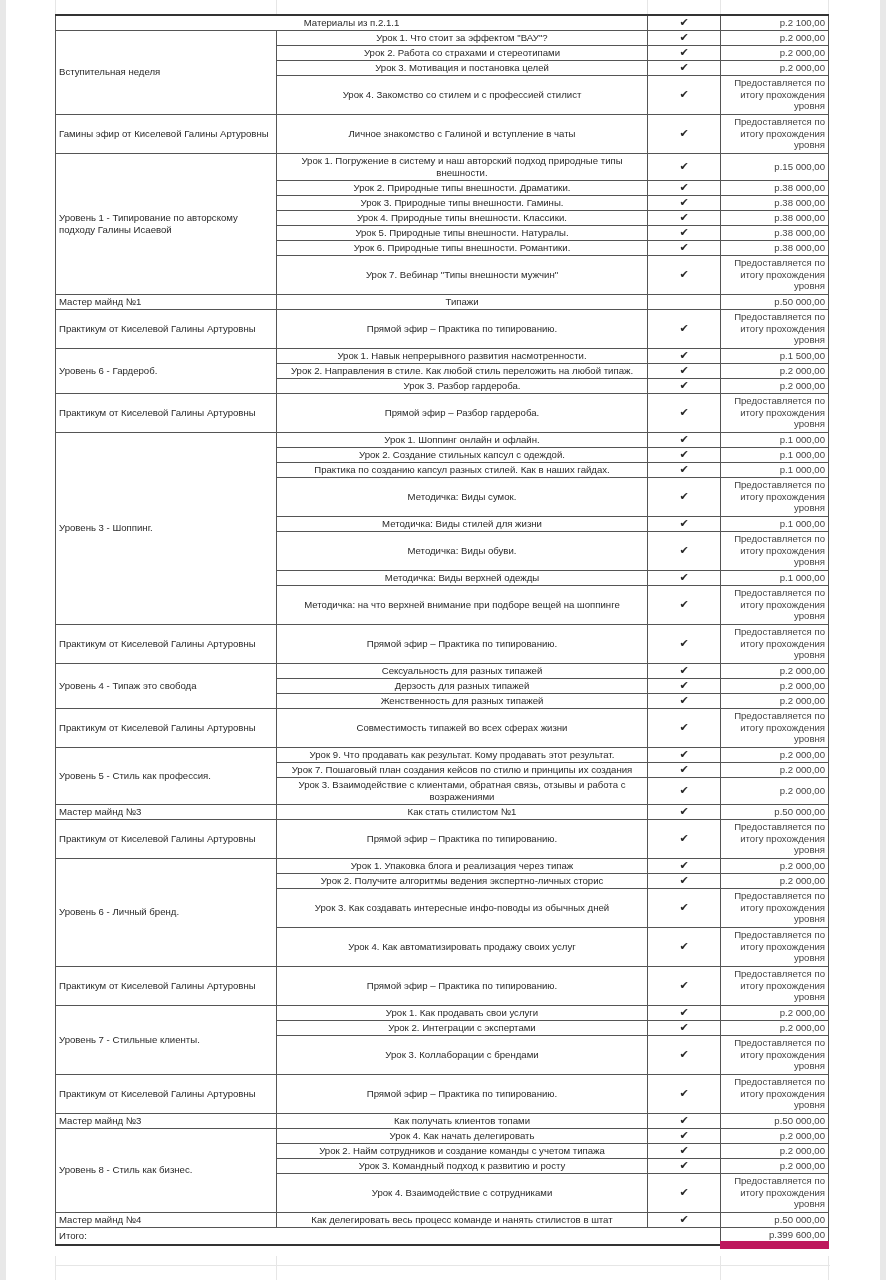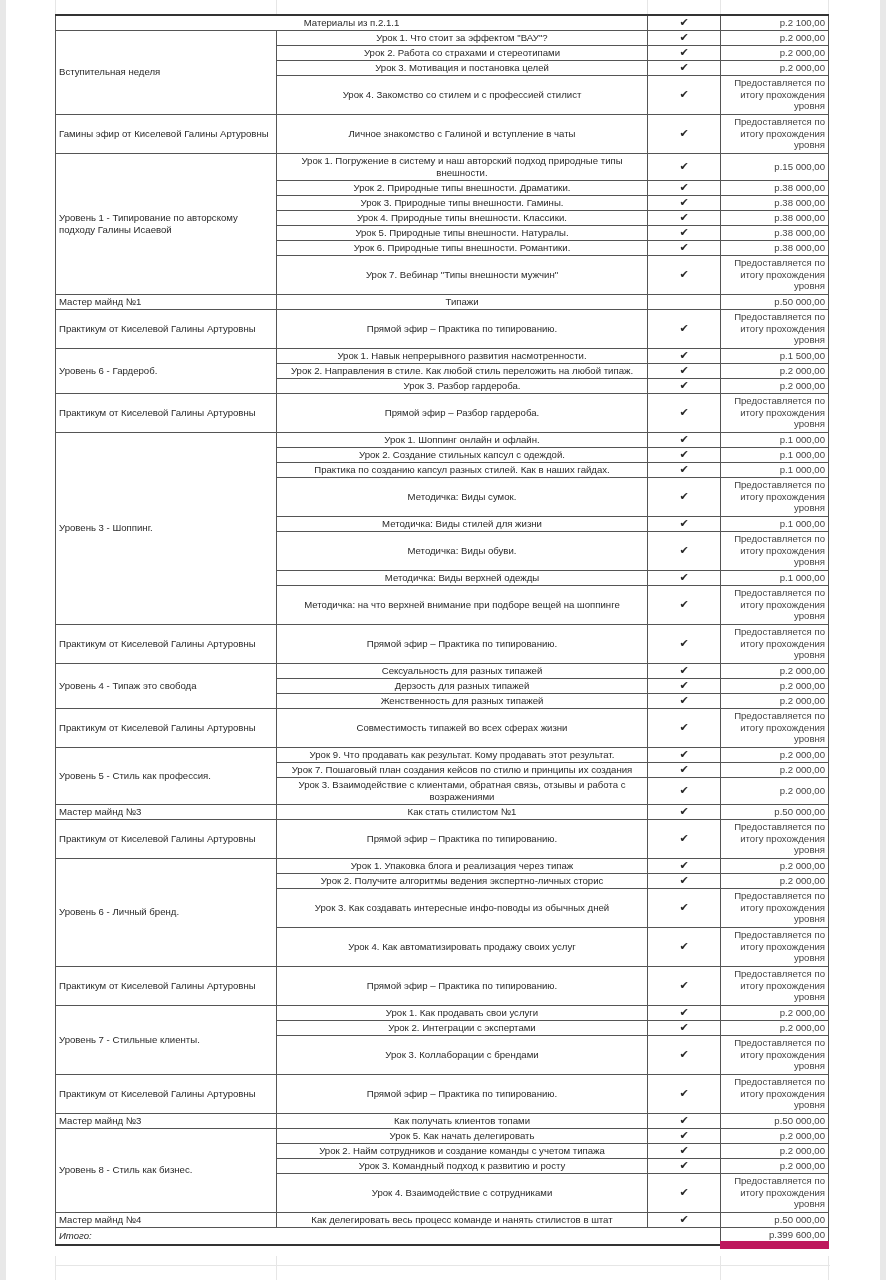--- a/index.html
+++ b/index.html
@@ -326,21 +326,21 @@
 
     <tr style="height:15px">
       <td class="c1">Мастер майнд №3</td>
       <td class="c2">Как получать клиентов топами</td>
       <td class="c3">✔</td>
       <td class="c4">р.50 000,00</td>
     </tr>
 
     <tr style="height:15px">
       <td class="c1" rowspan="4">Уровень 8 - Стиль как бизнес.</td>
-      <td class="c2">Урок 5. Как начать делегировать</td>
+      <td class="c2">Урок 4. Как начать делегировать</td>
       <td class="c3">✔</td>
       <td class="c4">р.2 000,00</td>
     </tr>
     <tr style="height:15px">
       <td class="c2">Урок 2. Найм сотрудников и создание команды с учетом типажа</td>
       <td class="c3">✔</td>
       <td class="c4">р.2 000,00</td>
     </tr>
     <tr style="height:15px">
       <td class="c2">Урок 3. Командный подход к развитию и росту</td>
@@ -354,21 +354,21 @@
     </tr>
 
     <tr style="height:15px">
       <td class="c1">Мастер майнд №4</td>
       <td class="c2">Как делегировать весь процесс команде и нанять стилистов в штат</td>
       <td class="c3">✔</td>
       <td class="c4">р.50 000,00</td>
     </tr>
 
     <tr style="height:15px">
-      <td class="c1" colspan="3" style="border-bottom:2px solid #333;font-style:italic;">Итого:</td>
+      <td class="c1" colspan="3" style="border-bottom:2px solid #333;">Итого:</td>
       <td class="c4" style="border-bottom:8px solid #be185d;">р.399 600,00</td>
     </tr>
   </tbody>
 </table>
 
 <div class="ghost-bottom" style="top:1265px"></div>
 <div class="ghost-vline" style="left:55px"></div>
 <div class="ghost-vline" style="left:276px"></div>
 <div class="ghost-vline" style="left:720px"></div>
 <div class="ghost-vline" style="left:828px"></div>

